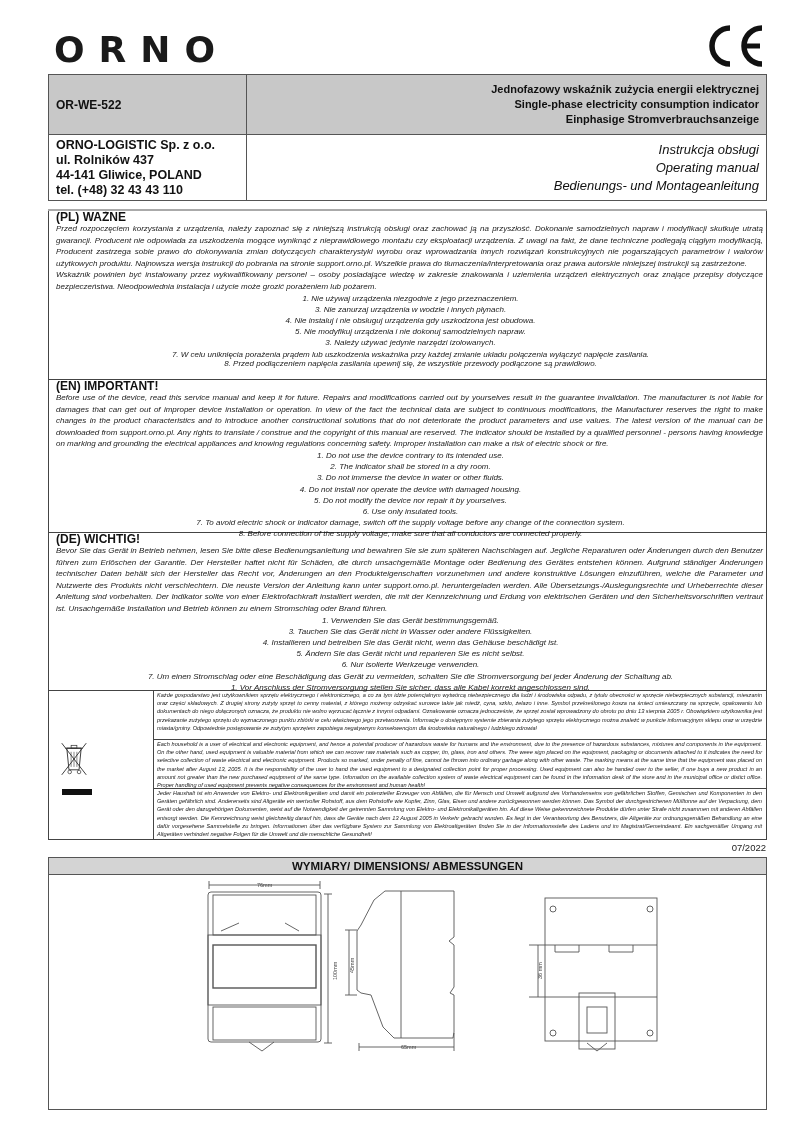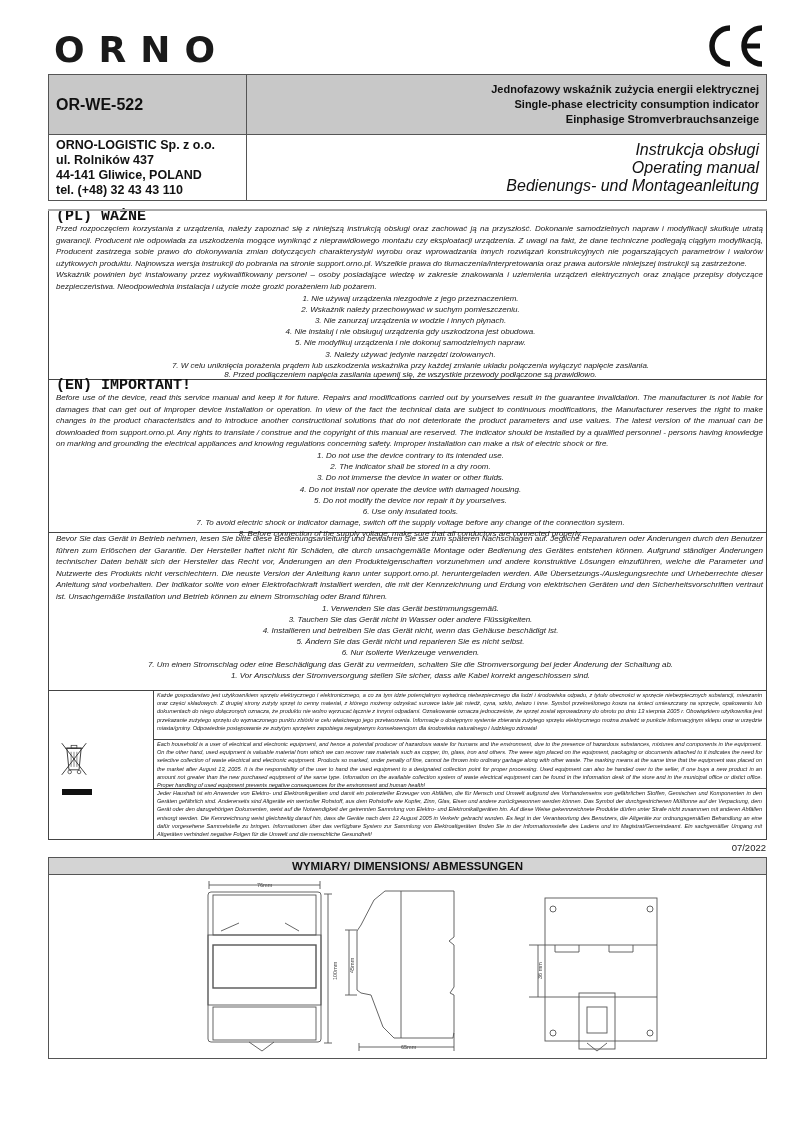--- a/index.html
+++ b/index.html
@@ -8,42 +8,42 @@
 
   .logo { position: absolute; left: 54px; top: 32px; height: 36px; }
   .logo-text { font-family: "DejaVu Sans", sans-serif; font-weight: bold; font-size: 36px; letter-spacing: 14px; color: #1a1a1a; line-height: 36px; }
   .ce-mark { position: absolute; left: 706px; top: 24px; width: 60px; height: 44px; }
 
   .hdr-table { position: absolute; left: 48px; top: 74px; width: 719px; border: 1px solid #555; border-collapse: collapse; }
   .hdr-row1 { display: flex; height: 60px; background: #c8c8c8; border-bottom: 1px solid #555; }
   .hdr-row2 { display: flex; height: 65px; }
   .hdr-left { width: 198px; border-right: 1px solid #555; padding: 0 7px; display: flex; flex-direction: column; justify-content: center; }
   .hdr-right { flex: 1; padding: 0 7px; display: flex; flex-direction: column; justify-content: center; align-items: flex-end; }
-  .model { font-weight: bold; font-size: 16px; }
+  .model { font-weight: bold; font-size: 12px; }
   .title-line { font-weight: bold; font-size: 11px; line-height: 15px; text-align: left; }
   .addr-line { font-weight: bold; font-size: 12.5px; line-height: 15px; }
-  .manual-line { font-style: italic; font-size: 16px; line-height: 18px; text-align: right; }
+  .manual-line { font-style: italic; font-size: 13px; line-height: 18px; text-align: right; }
 
   .instr-box { position: absolute; left: 48px; top: 210px; width: 719px; border: 1px solid #444; }
   .instr-box::before { content: ""; position: absolute; left: -1px; right: -1px; top: -2px; height: 2px; background: #aaa; }
   .lang-sec { border-bottom: 1px solid #444; padding: 0 3px 0 7px; }
   .lang-sec:last-of-type { border-bottom: 1px solid #444; }
-  .sec-title { font-weight: bold; font-size: 15px; line-height: 12px; font-family: Liberation Mono, monospace; }
+  .sec-title { font-weight: bold; font-size: 12px; line-height: 12px; }
   .para { font-style: italic; font-size: 8px; line-height: 11.6px; text-align: justify; text-align-last: left; color: #1a1a1a; }
   .list-item { font-style: italic; font-size: 8px; line-height: 11.2px; padding-left: 2px; color: #1a1a1a; white-space: nowrap; text-align: center; }
 
   .weee-row { display: flex; }
   .weee-icon-cell { width: 105px; border-right: 1px solid #444; position: relative; }
   .weee-texts { flex: 1; }
   .weee-para { font-style: italic; font-size: 5.6px; line-height: 8.2px; text-align: justify; text-align-last: left; padding: 0 4px 0 3px; color: #1a1a1a; border-bottom: 1px solid #444; }
   .weee-para:last-child { border-bottom: none; }
 
   .date { position: absolute; right: 36px; top: 842px; font-size: 9.5px; color: #222; }
 
-  .dim-box { position: absolute; left: 48px; top: 857px; width: 719px; height: 202px; border: 1px solid #555; }
+  .dim-box { position: absolute; left: 48px; top: 857px; width: 719px; height: 253px; border: 1px solid #555; }
   .dim-header { height: 17px; background: #d4d4d4; border-bottom: 1px solid #555; text-align: center; font-weight: bold; font-size: 11.5px; line-height: 16px; }
   .dim-drawing { position: absolute; left: 0; top: 17px; width: 717px; height: 202px; }
 </style>
 </head>
 <body>
 
 <div class="logo">
   <span class="logo-text">ORNO</span>
 </div>
 
@@ -78,41 +78,41 @@
     </div>
   </div>
 </div>
 
 <div class="instr-box">
   <div class="lang-sec" style="height:169px;">
     <div class="sec-title">(PL) WAŻNE</div>
     <div class="para">Przed rozpoczęciem korzystania z urządzenia, należy zapoznać się z niniejszą instrukcją obsługi oraz zachować ją na przyszłość. Dokonanie samodzielnych napraw i modyfikacji skutkuje utratą gwarancji. Producent nie odpowiada za uszkodzenia mogące wyniknąć z nieprawidłowego montażu czy eksploatacji urządzenia. Z uwagi na fakt, że dane techniczne podlegają ciągłym modyfikacją, Producent zastrzega sobie prawo do dokonywania zmian dotyczących charakterystyki wyrobu oraz wprowadzania innych rozwiązań konstrukcyjnych nie pogarszających parametrów i walorów użytkowych produktu. Najnowsza wersja instrukcji do pobrania na stronie support.orno.pl. Wszelkie prawa do tłumaczenia/interpretowania oraz prawa autorskie niniejszej instrukcji są zastrzeżone.</div>
     <div class="para">Wskaźnik powinien być instalowany przez wykwalifikowany personel – osoby posiadające wiedzę w zakresie znakowania i uziemienia urządzeń elektrycznych oraz znające przepisy dotyczące bezpieczeństwa. Nieodpowiednia instalacja i użycie może grozić porażeniem lub pożarem.</div>
     <div class="list-item">1. Nie używaj urządzenia niezgodnie z jego przeznaczeniem.</div>
-    <div class="list-item">2. Wskaźnik należy przechowywać w suchym pomieszczeniu.</div>
     <div class="list-item">3. Nie zanurzaj urządzenia w wodzie i innych płynach.</div>
     <div class="list-item">4. Nie instaluj i nie obsługuj urządzenia gdy uszkodzona jest obudowa.</div>
     <div class="list-item">5. Nie modyfikuj urządzenia i nie dokonuj samodzielnych napraw.</div>
     <div class="list-item">3. Należy używać jedynie narzędzi izolowanych.</div>
     <div class="list-item">7. W celu uniknięcia porażenia prądem lub uszkodzenia wskaźnika przy każdej zmianie układu połączenia wyłączyć napięcie zasilania.</div>
     <div class="list-item" style="line-height:8px;overflow:hidden;">8. Przed podłączeniem napięcia zasilania upewnij się, że wszystkie przewody podłączone są prawidłowo.</div>
   </div>
   <div class="lang-sec" style="height:153px;">
     <div class="sec-title">(EN) IMPORTANT!</div>
     <div class="para">Before use of the device, read this service manual and keep it for future. Repairs and modifications carried out by yourselves result in the guarantee invalidation. The manufacturer is not liable for damages that can get out of improper device installation or operation. In view of the fact the technical data are subject to continuous modifications, the Manufacturer reserves the right to make changes in the product characteristics and to introduce another constructional solutions that do not deteriorate the product parameters and use values. The latest version of the manual can be downloaded from support.orno.pl. Any rights to translate / construe and the copyright of this manual are reserved. The indicator should be installed by a qualified personnel - persons having knowledge on marking and grounding the electrical appliances and knowing regulations concerning safety. Improper installation can make a risk of electric shock or fire.</div>
     <div class="list-item">1. Do not use the device contrary to its intended use.</div>
     <div class="list-item">2. The indicator shall be stored in a dry room.</div>
     <div class="list-item">3. Do not immerse the device in water or other fluids.</div>
     <div class="list-item">4. Do not install nor operate the device with damaged housing.</div>
     <div class="list-item">5. Do not modify the device nor repair it by yourselves.</div>
     <div class="list-item">6. Use only insulated tools.</div>
     <div class="list-item">7. To avoid electric shock or indicator damage, switch off the supply voltage before any change of the connection system.</div>
     <div class="list-item">8. Before connection of the supply voltage, make sure that all conductors are connected properly.</div>
   </div>
   <div class="lang-sec" style="height:158px;">
+    <div class="sec-title">(DE) WICHTIG!</div>
     <div class="para">Bevor Sie das Gerät in Betrieb nehmen, lesen Sie bitte diese Bedienungsanleitung und bewahren Sie sie zum späteren Nachschlagen auf. Jegliche Reparaturen oder Änderungen durch den Benutzer führen zum Erlöschen der Garantie. Der Hersteller haftet nicht für Schäden, die durch unsachgemäße Montage oder Bedienung des Gerätes entstehen können. Aufgrund ständiger Änderungen technischer Daten behält sich der Hersteller das Recht vor, Änderungen an den Produkteigenschaften vorzunehmen und andere konstruktive Lösungen einzuführen, welche die Parameter und Nutzwerte des Produkts nicht verschlechtern. Die neuste Version der Anleitung kann unter support.orno.pl. heruntergeladen werden. Alle Übersetzungs-/Auslegungsrechte und Urheberrechte dieser Anleitung sind vorbehalten. Der Indikator sollte von einer Elektrofachkraft installiert werden, die mit der Kennzeichnung und Erdung von elektrischen Geräten und den Sicherheitsvorschriften vertraut ist. Unsachgemäße Installation und Betrieb können zu einem Stromschlag oder Brand führen.</div>
     <div class="list-item">1. Verwenden Sie das Gerät bestimmungsgemäß.</div>
     <div class="list-item">3. Tauchen Sie das Gerät nicht in Wasser oder andere Flüssigkeiten.</div>
     <div class="list-item">4. Installieren und betreiben Sie das Gerät nicht, wenn das Gehäuse beschädigt ist.</div>
     <div class="list-item">5. Ändern Sie das Gerät nicht und reparieren Sie es nicht selbst.</div>
     <div class="list-item">6. Nur isolierte Werkzeuge verwenden.</div>
     <div class="list-item">7. Um einen Stromschlag oder eine Beschädigung das Gerät zu vermeiden, schalten Sie die Stromversorgung bei jeder Änderung der Schaltung ab.</div>
     <div class="list-item">1. Vor Anschluss der Stromversorgung stellen Sie sicher, dass alle Kabel korrekt angeschlossen sind.</div>
   </div>
   <div class="weee-row">

